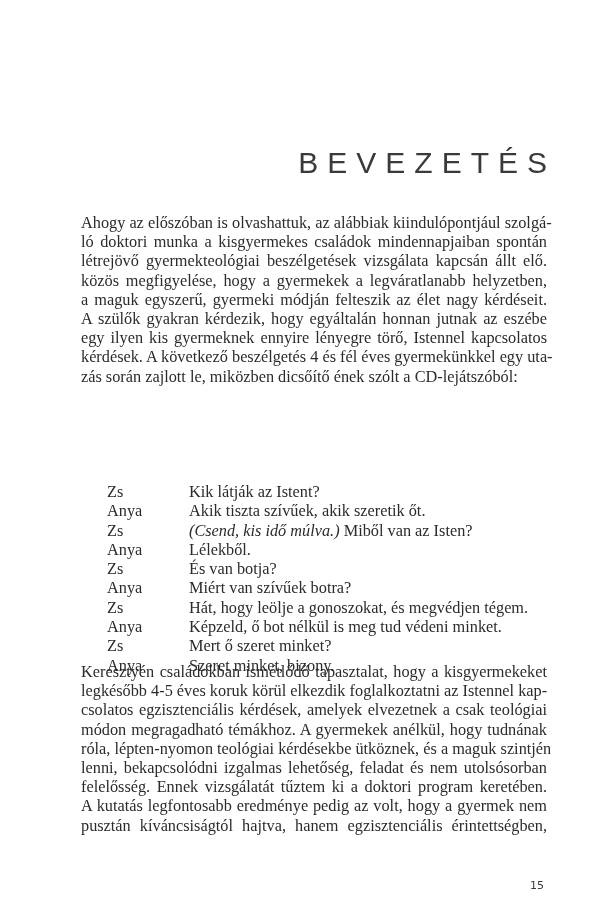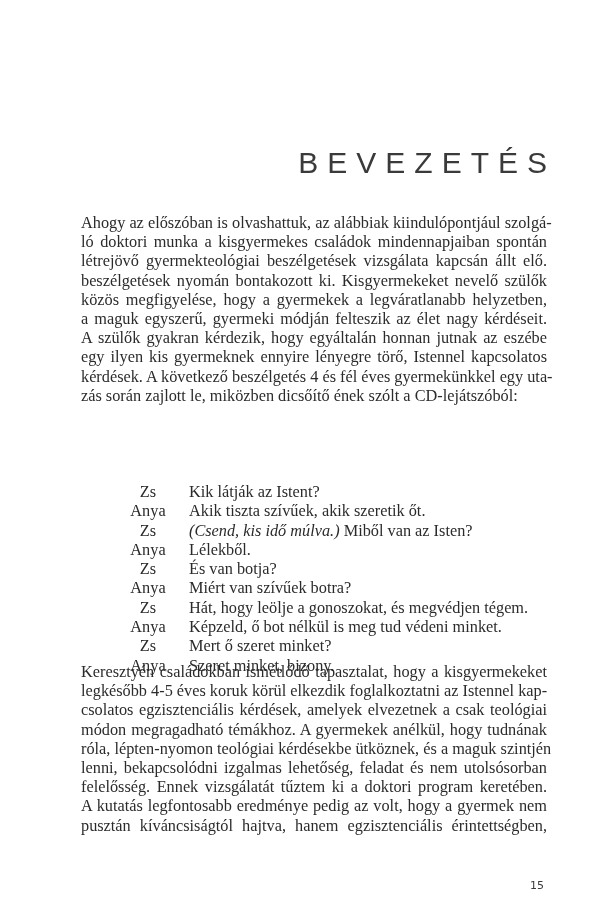--- a/index.html
+++ b/index.html
@@ -60,21 +60,20 @@
     .para1 { top: 213px; }
     .para2 { top: 662px; }
     .dialogue {
       position: absolute;
       left: 107px;
       top: 482px;
       width: 440px;
       font-family: "Liberation Serif", "DejaVu Serif", serif;
       font-size: 16.3px;
       color: #2b2b2b;
-      text-align: center;
     }
     .d-row {
       display: flex;
       height: 19.3px;
       line-height: 19.3px;
     }
     .d-speaker {
       width: 82px;
       flex: 0 0 82px;
     }
@@ -95,21 +94,20 @@
 
 <div class="page">
 
   <h1 class="chapter-title">BEVEZETÉS</h1>
 
   <div class="text-block para1">
     <p class="para">
       <span class="line">Ahogy az előszóban is olvashattuk, az alábbiak kiindulópontjául szolgá-</span>
       <span class="line">ló doktori munka a kisgyermekes családok mindennapjaiban spontán</span>
       <span class="line">létrejövő gyermekteológiai beszélgetések vizsgálata kapcsán állt elő.</span>
-      <span class="line">beszélgetések nyomán bontakozott ki. Kisgyermekeket nevelő szülők</span>
       <span class="line">közös megfigyelése, hogy a gyermekek a legváratlanabb helyzetben,</span>
       <span class="line">a maguk egyszerű, gyermeki módján felteszik az élet nagy kérdéseit.</span>
       <span class="line">A szülők gyakran kérdezik, hogy egyáltalán honnan jutnak az eszébe</span>
       <span class="line">egy ilyen kis gyermeknek ennyire lényegre törő, Istennel kapcsolatos</span>
       <span class="line">kérdések. A következő beszélgetés 4 és fél éves gyermekünkkel egy uta-</span>
       <span class="line last">zás során zajlott le, miközben dicsőítő ének szólt a CD-lejátszóból:</span>
     </p>
   </div>
 
   <div class="dialogue">

